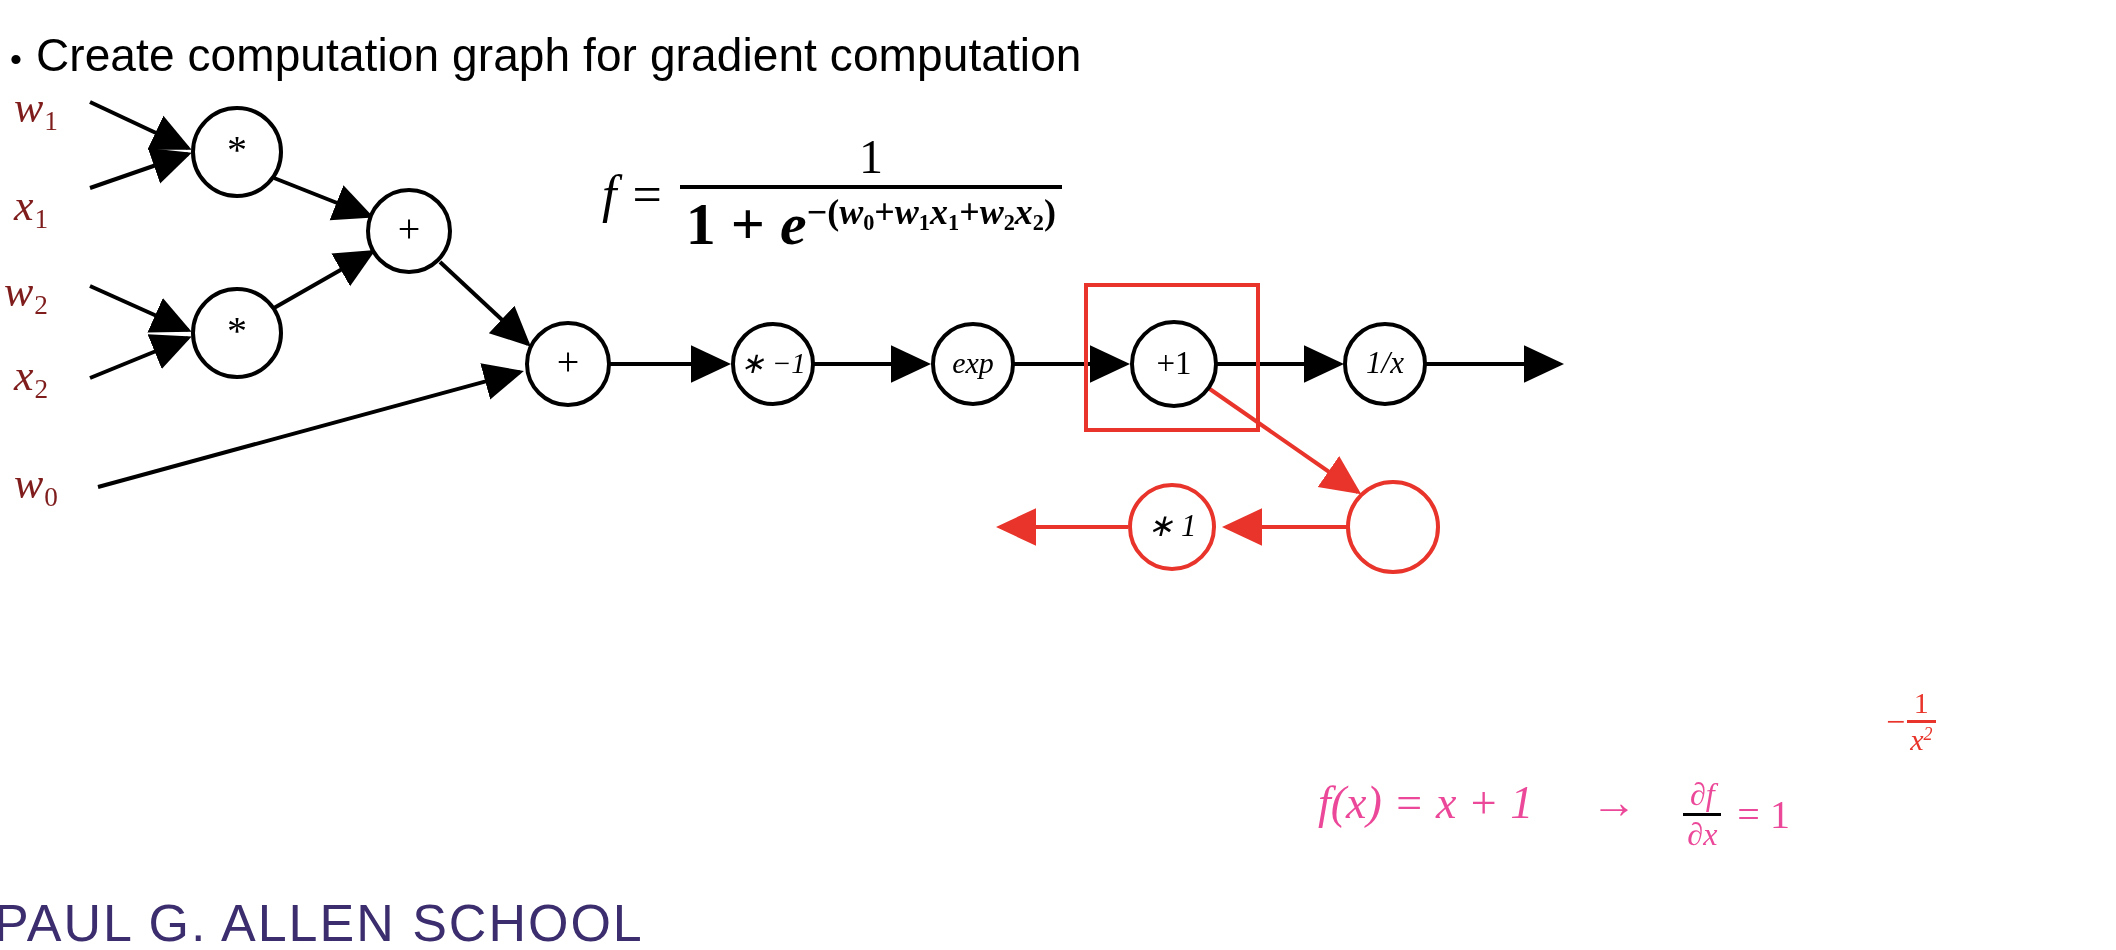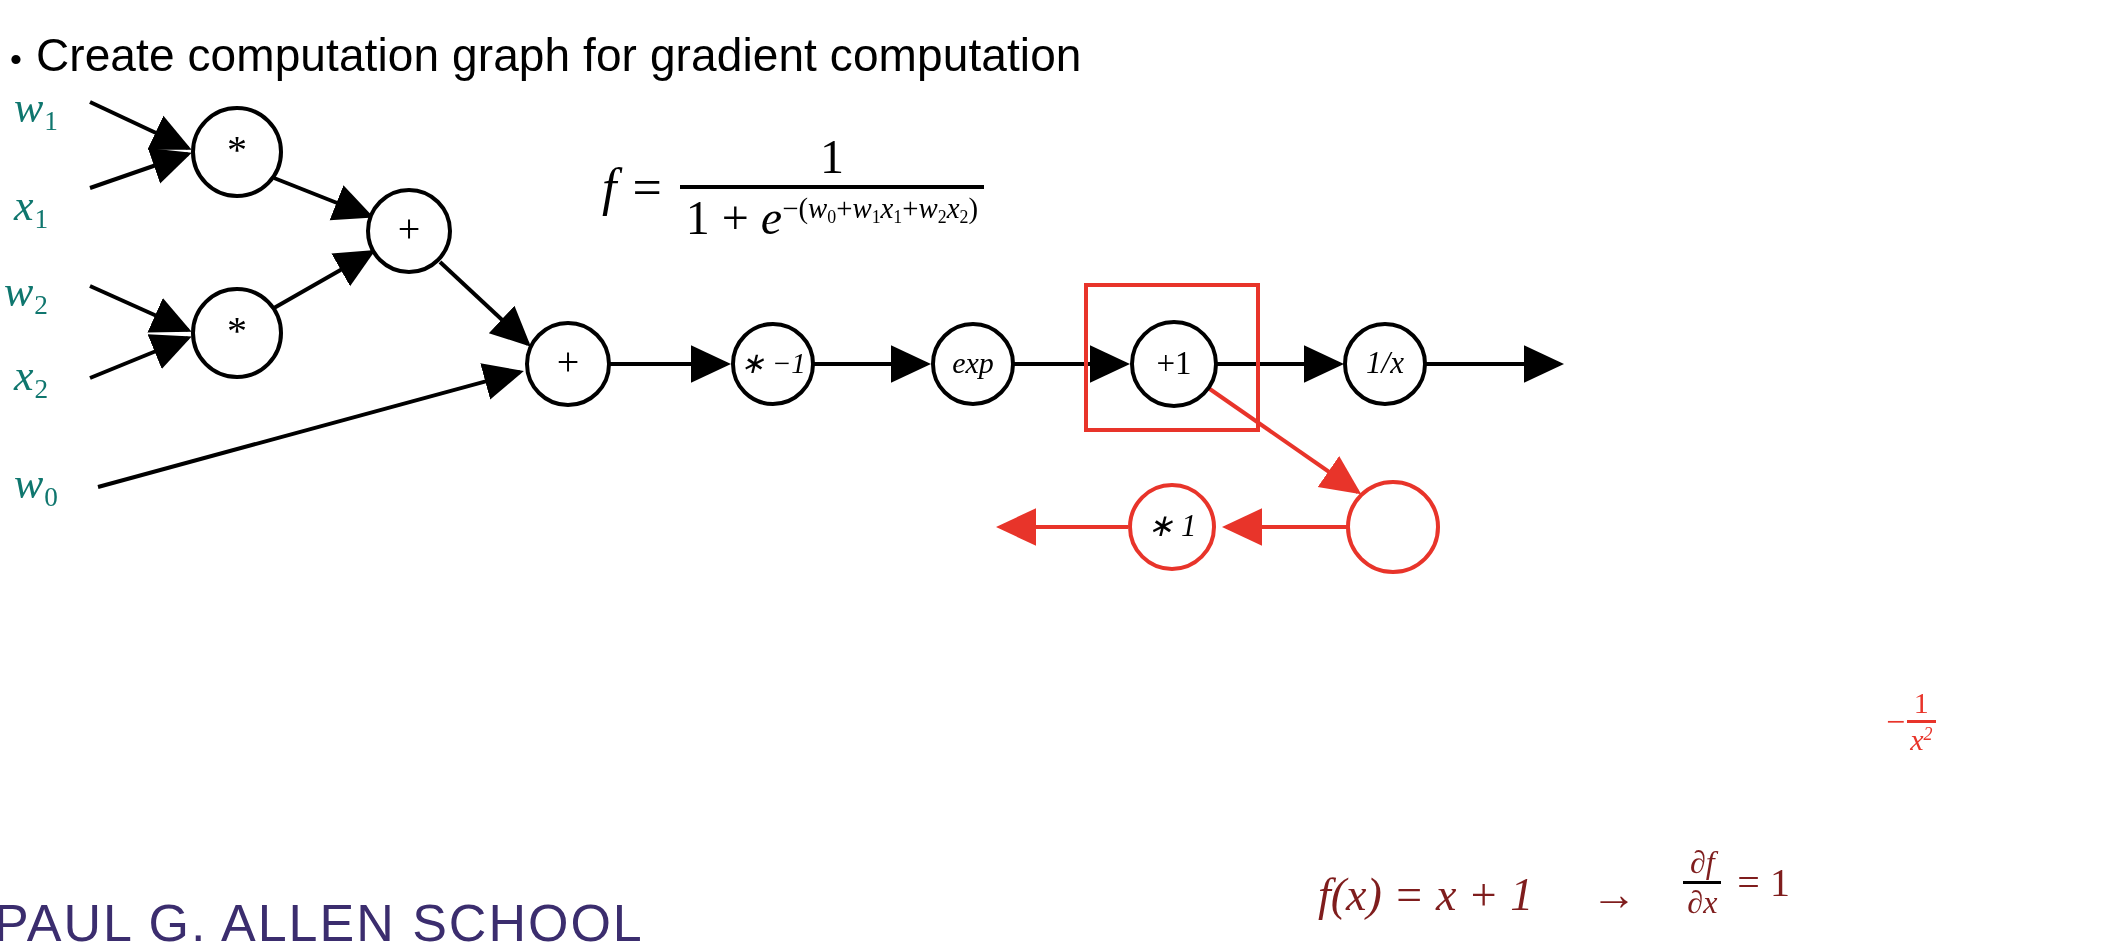--- a/index.html
+++ b/index.html
@@ -46,21 +46,21 @@
     width: 2116px;
     height: 950px;
   }
 
   
   .var-label {
     position: absolute;
     font-family: "Liberation Serif", serif;
     font-style: italic;
     font-size: 44px;
-    color: #0f766e;
+    color: #7f1d1d;
     white-space: nowrap;
   }
   .var-label sub {
     font-size: 0.62em;
     font-style: normal;
     vertical-align: -0.30em;
     margin-left: 1px;
   }
 
   
@@ -94,44 +94,44 @@
   .frac-den {
     padding: 1px 6px;
     text-align: center;
   }
   .frac-bar {
     width: 100%;
     height: 3px;
     background: #000;
   }
   #sigmoid-formula .frac-num { font-size: 48px; font-style: normal; }
-  #sigmoid-formula .frac-den { font-size: 48px; font-style: normal; }
+  #sigmoid-formula .frac-den { font-size: 60px; font-style: normal; font-weight: bold; }
   #sigmoid-formula .frac-bar { height: 4px; }
   .it { font-style: italic; }
   .sup { font-size: 0.60em; vertical-align: 0.55em; }
   .sup .sub2 { font-size: 0.62em; vertical-align: -0.28em; }
   .sub2 { font-size: 0.62em; vertical-align: -0.28em; font-style: normal; }
 
   
   .node-label {
     font-family: "Liberation Serif", serif;
     fill: #000;
     text-anchor: middle;
     dominant-baseline: middle;
   }
 
   
   #deriv-line {
     position: absolute;
     left: 1318px;
-    top: 844px;
-    display: flex;
-    align-items: flex-end;
-    font-family: "Liberation Serif", serif;
-    color: #7f1d1d;
+    top: 776px;
+    display: flex;
+    align-items: flex-start;
+    font-family: "Liberation Serif", serif;
+    color: #ec4899;
     white-space: nowrap;
   }
   #deriv-lhs {
     font-size: 46px;
     font-style: italic;
   }
   #deriv-arrow {
     font-size: 46px;
     font-style: normal;
     margin: 0 46px 0 58px;

